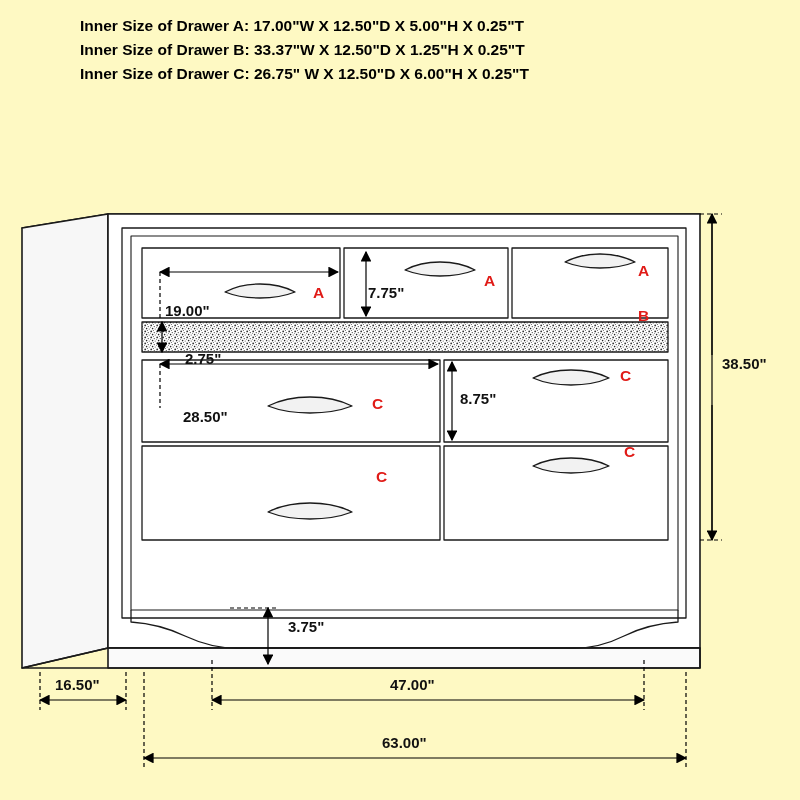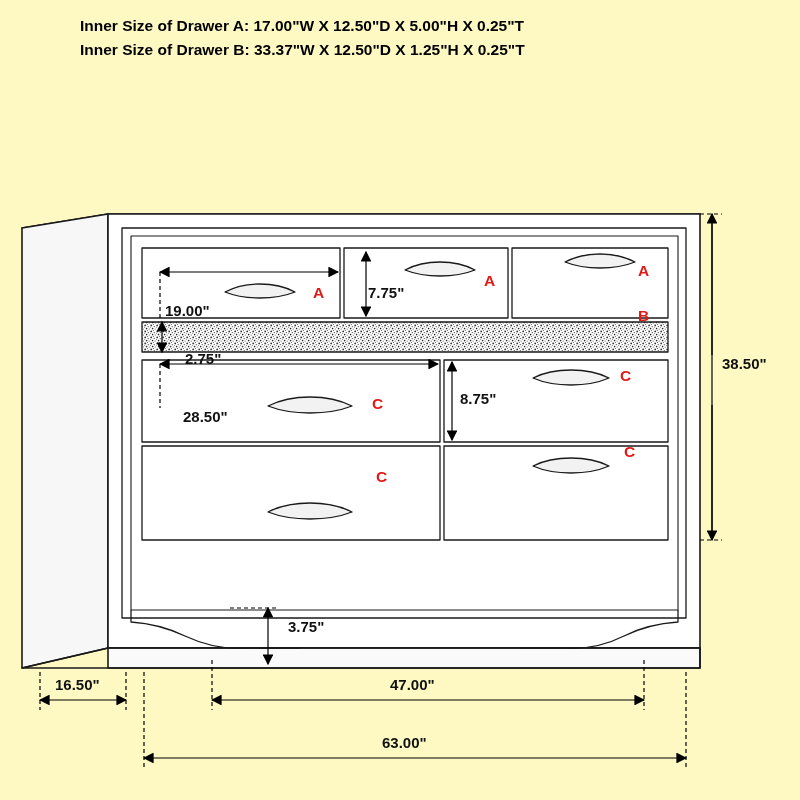--- a/index.html
+++ b/index.html
@@ -52,20 +52,21 @@
   }
 </style>
 </head>
 <body>
 
 <div id="stage">
 
   <div class="spec-block">
     <div class="spec-line">Inner Size of Drawer A: 17.00"W X 12.50"D X 5.00"H X 0.25"T</div>
     <div class="spec-line">Inner Size of Drawer B: 33.37"W X 12.50"D X 1.25"H X 0.25"T</div>
+    <div class="spec-line">Inner Size of Drawer C: 26.75" W X 12.50"D X 6.00"H X 0.25"T</div>
   </div>
 
   <svg class="diagram" viewBox="0 0 800 800">
     <defs>
       <marker id="arr" markerWidth="9" markerHeight="9" refX="8" refY="4.5" orient="auto">
         <path d="M0,0 L9,4.5 L0,9 z" fill="#000"></path>
       </marker>
       <marker id="arrS" markerWidth="9" markerHeight="9" refX="1" refY="4.5" orient="auto">
         <path d="M9,0 L0,4.5 L9,9 z" fill="#000"></path>
       </marker>

